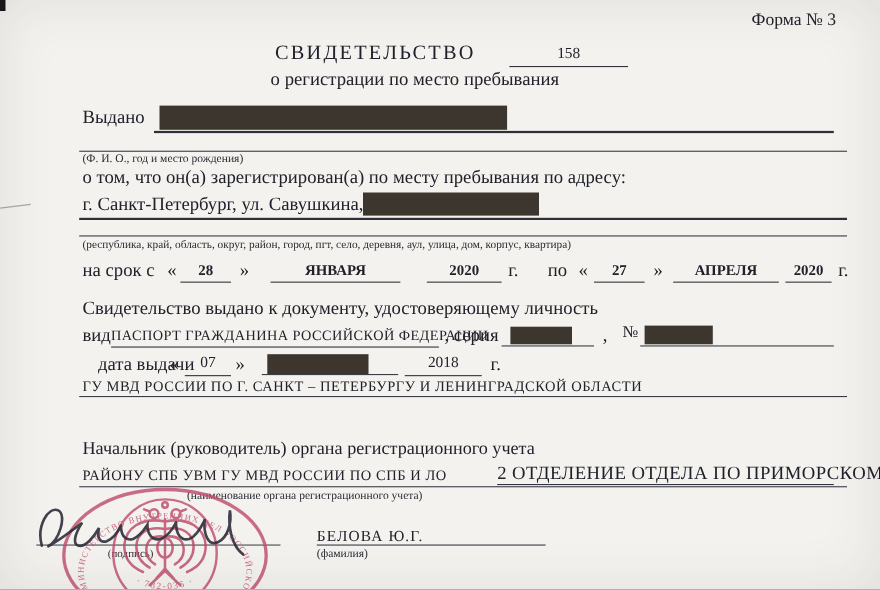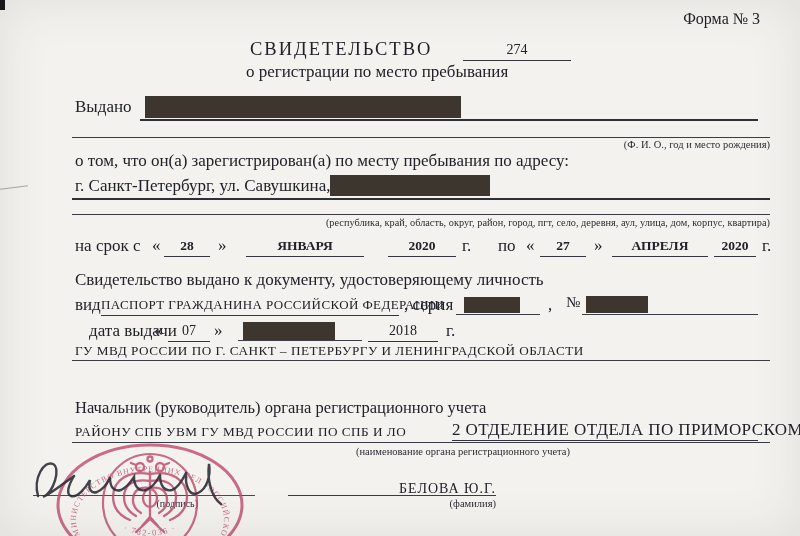--- a/index.html
+++ b/index.html
@@ -1,21 +1,21 @@
 <!DOCTYPE html>
 <html><head>
 <meta charset="utf-8">
 <style>
   html,body{margin:0;padding:0;background:#888;}
   .page{position:relative;width:800px;height:536px;background:#f3f2ee;overflow:hidden;
         font-family:"Liberation Serif","DejaVu Serif",serif;color:#21212b;}
   .page::after{content:"";position:absolute;inset:0;pointer-events:none;
         box-shadow:inset 0 0 50px rgba(60,60,55,.10);}
   .t{position:absolute;font-size:17px;white-space:nowrap;line-height:1.15;}
-  .cap{position:absolute;font-size:10.5px;color:#2c2c36;text-align:right;white-space:nowrap;}
+  .cap{position:absolute;font-size:10.5px;color:#2c2c36;text-align:left;white-space:nowrap;}
   .rule{position:absolute;height:0;border-top:1.7px solid #3b3d46;}
   .rule.thick{border-top-width:2px;border-top-color:#2e2f37;}
   .cell{position:absolute;border-bottom:1.7px solid #33343d;text-align:center;
         white-space:nowrap;line-height:19px;height:20px;font-size:14px;}
   .cell.bold{font-weight:bold;font-size:13.5px;}
   .caps{font-size:13px;letter-spacing:.4px;}
   .boxa{position:absolute;background:#3c362e;}
   .bold-caps{font-weight:bold;font-size:13.5px;letter-spacing:.2px;}
   .artifact{position:absolute;background:#15151a;}
   .scratch{position:absolute;height:0;border-top:1.5px solid #a7a9a5;transform:rotate(-7deg);}
@@ -25,21 +25,21 @@
 <body>
 
 <div class="page">
 
   <div class="artifact" style="left:0;top:8;width:5px;height:10px;"></div>
   <div class="scratch" style="left:0;top:187px;width:28px;"></div>
 
   <div class="t" style="left:668px;top:10px;width:92px;text-align:right;font-size:16px;">Форма № 3</div>
 
   <div class="t" style="left:250px;top:39px;font-size:18.5px;letter-spacing:2px;">СВИДЕТЕЛЬСТВО</div>
-  <div class="cell" style="left:463px;top:40px;width:108px;">274</div>
+  <div class="cell" style="left:463px;top:40px;width:108px;">158</div>
   <div class="t" style="left:246px;top:62px;">о регистрации по место пребывания</div>
 
   <div class="t" style="left:75px;top:97px;">Выдано</div>
   <div class="boxa" style="left:145px;top:96px;width:316px;height:22px;"></div>
   <div class="rule thick" style="left:140px;top:119px;width:618px;"></div>
 
   <div class="rule" style="left:72px;top:137px;width:698px;"></div>
   <div class="cap" style="left:75px;top:139px;width:695px;">(Ф. И. О., год и место рождения)</div>
 
   <div class="t" style="left:75px;top:151px;text-align:center;">о том, что он(а) зарегистрирован(а) по месту пребывания по адресу:</div>

